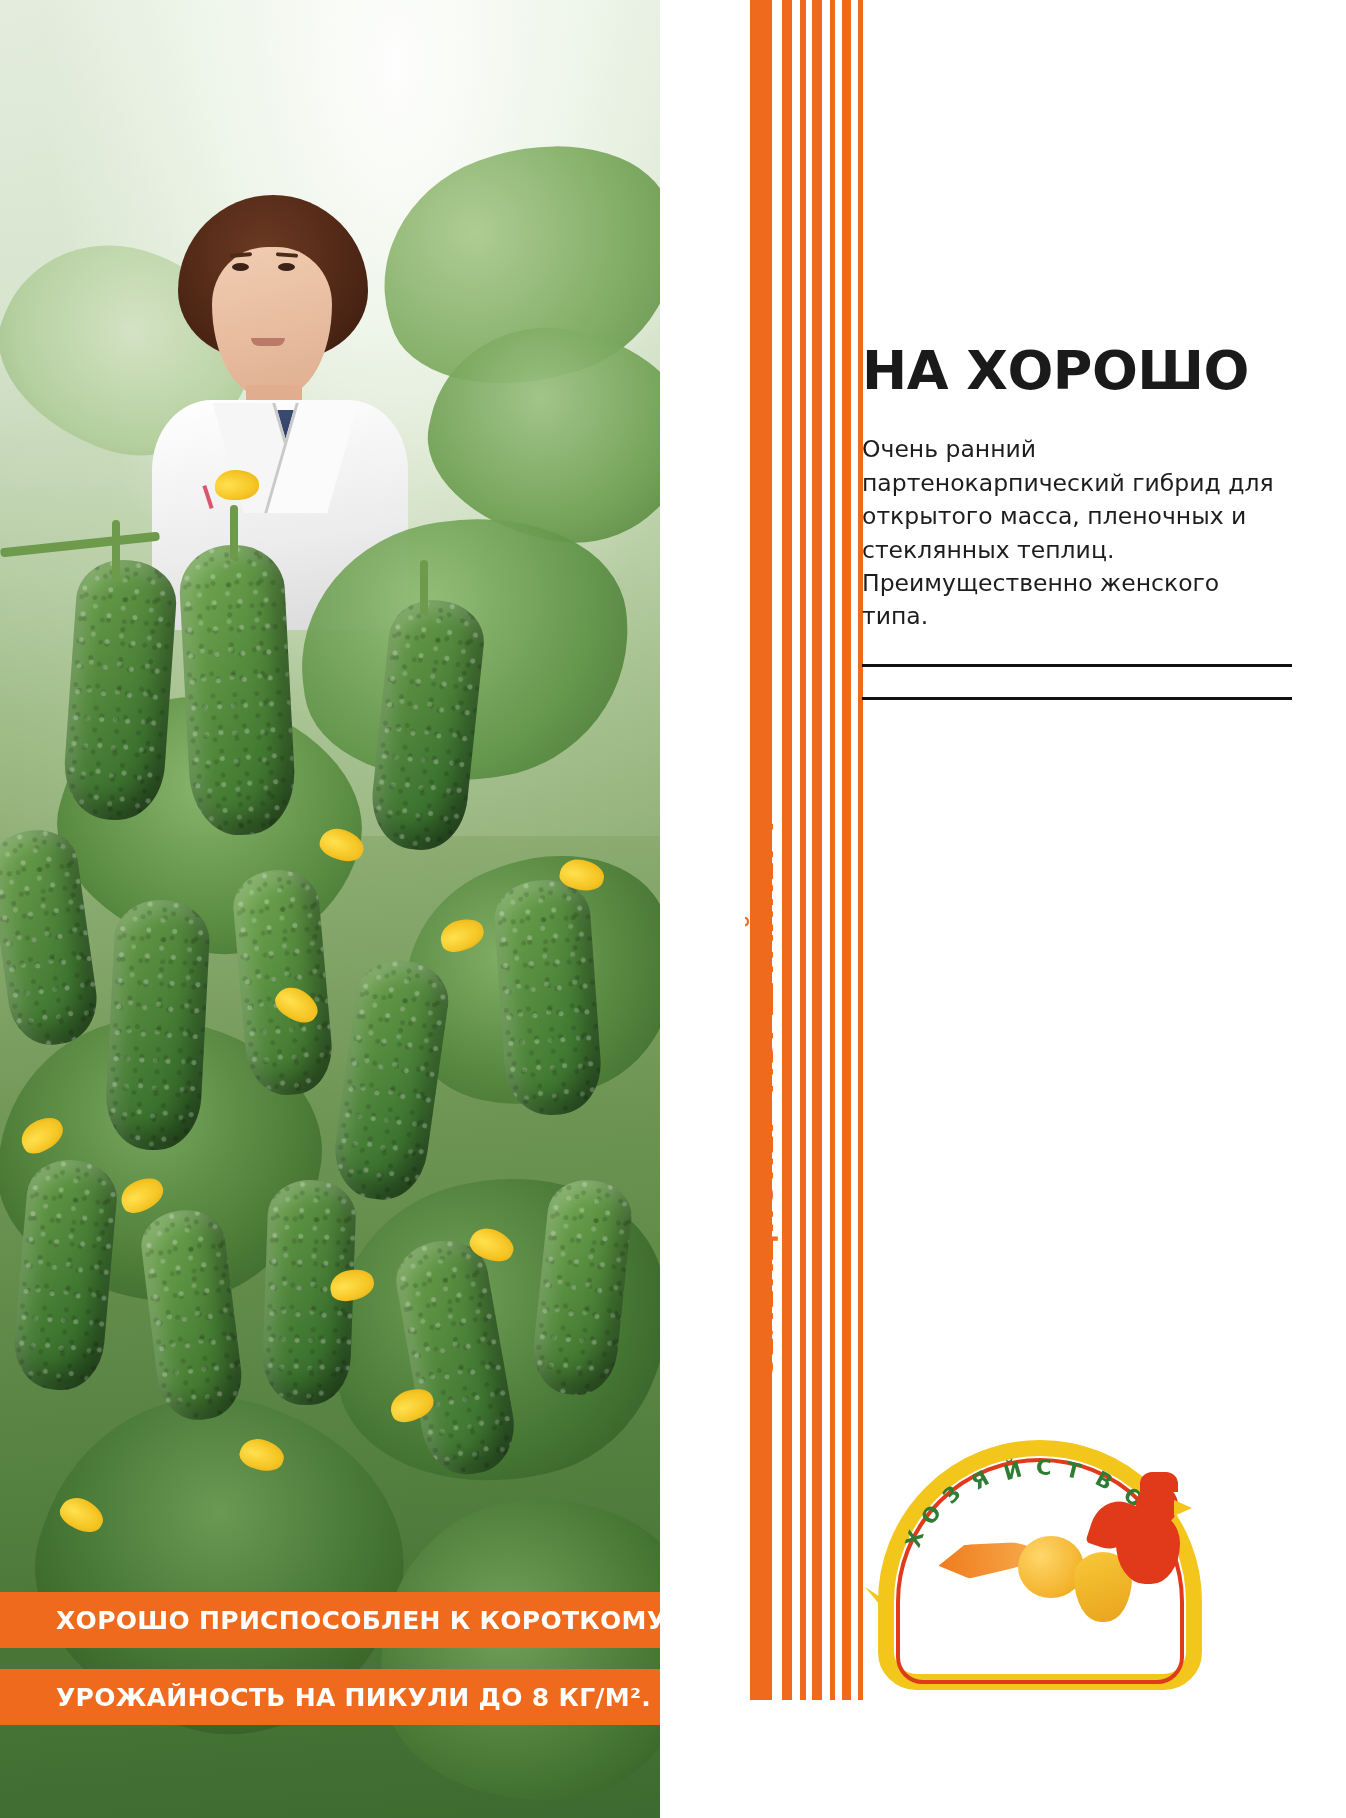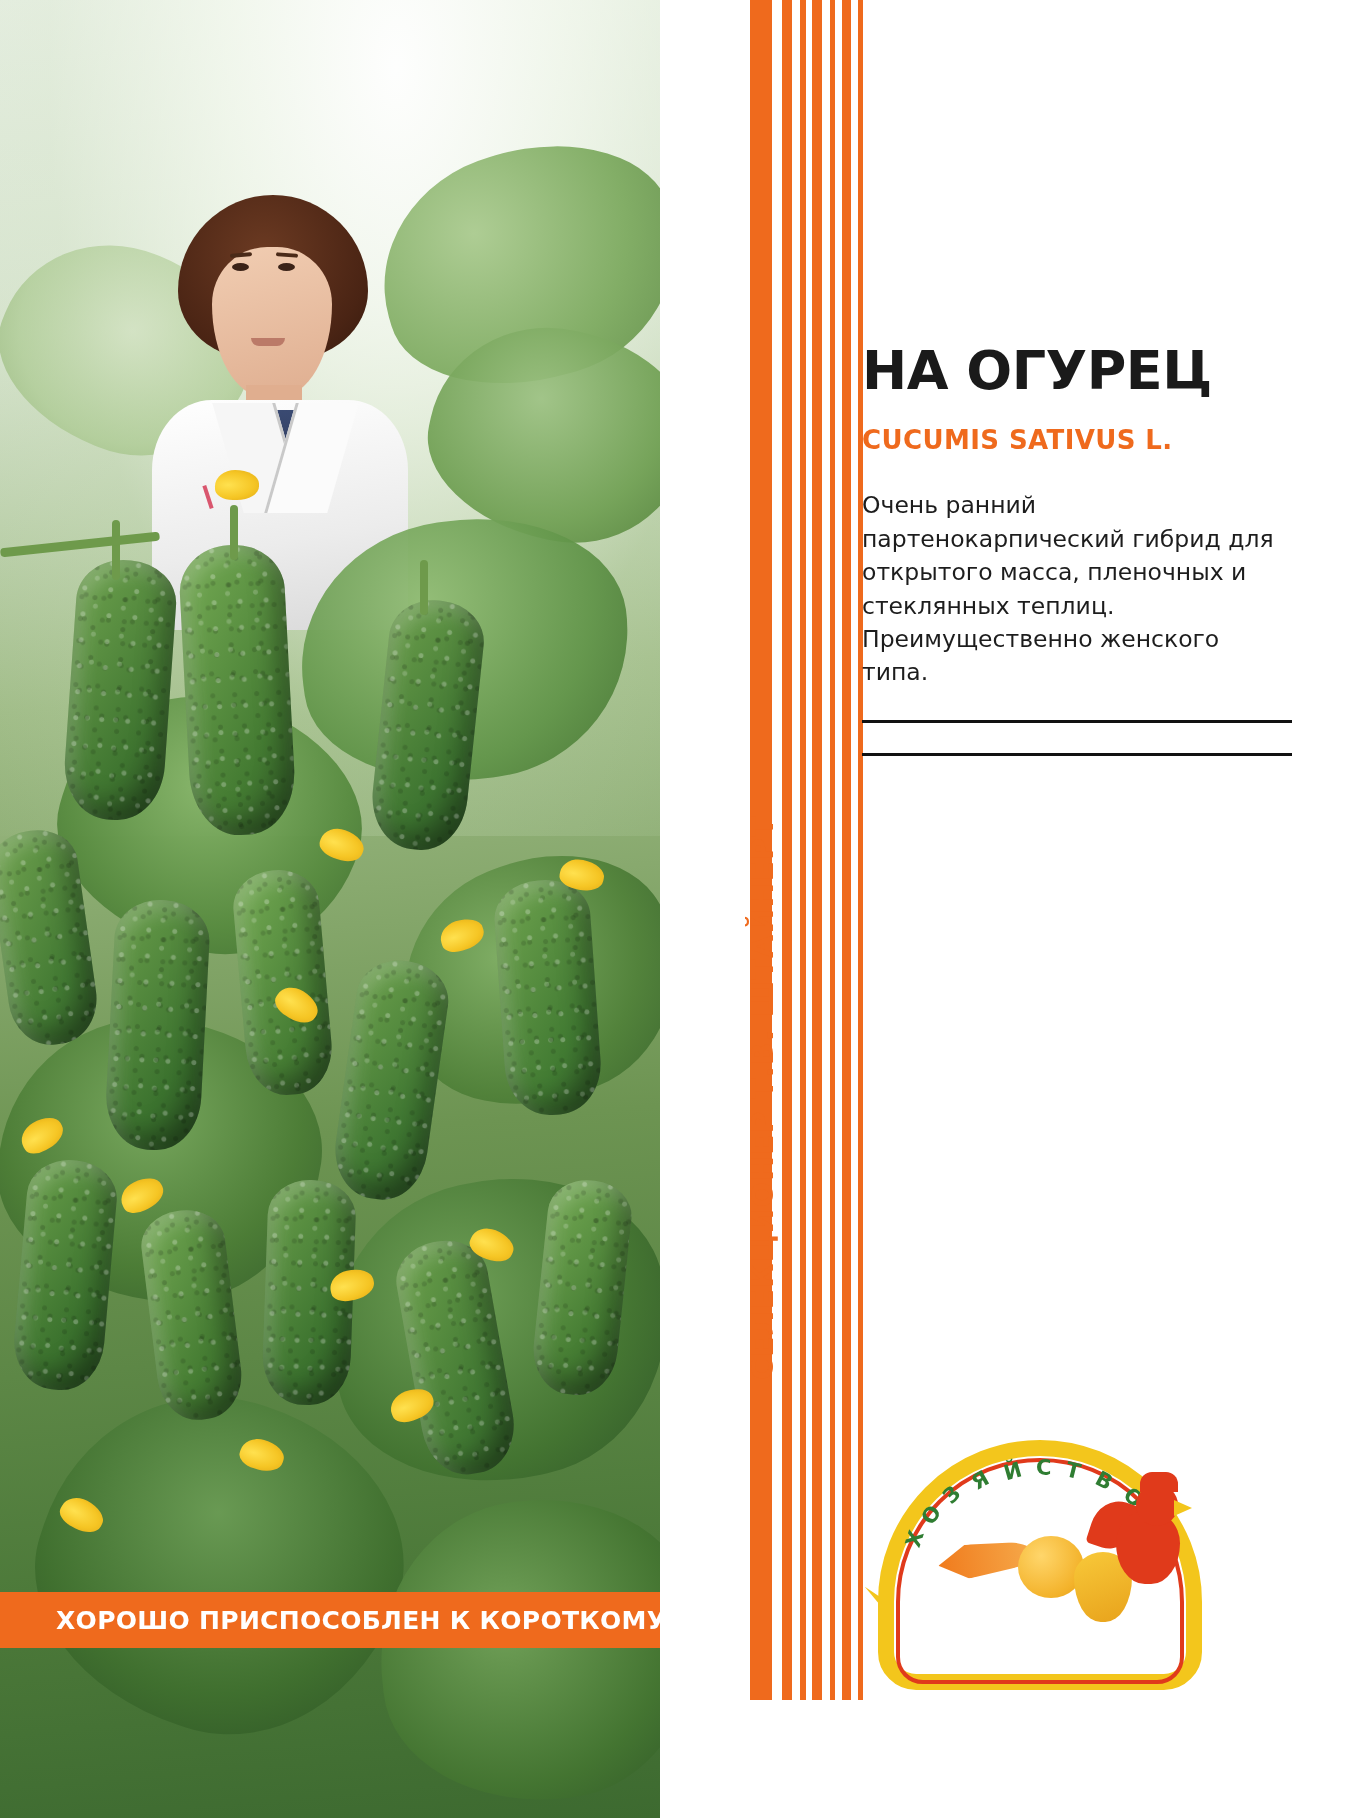--- a/index.html
+++ b/index.html
@@ -389,42 +389,44 @@
     <div class="flower" style="left:60px; top:1500px; transform:rotate(28deg);"></div>
 
     <div class="stem" style="left:112px; top:520px; width:8px; height:60px;"></div>
     <div class="stem" style="left:230px; top:505px; width:8px; height:55px;"></div>
     <div class="stem" style="left:420px; top:560px; width:8px; height:55px;"></div>
     <div class="stem" style="left:0px; top:540px; width:160px; height:9px; transform:rotate(-6deg);"></div>
 
     <div class="banner banner1">
       <span>ХОРОШО ПРИСПОСОБЛЕН К КОРОТКОМУ ДНЮ!</span>
     </div>
+    <div class="banner banner2">
+      <span>УРОЖАЙНОСТЬ НА ПИКУЛИ ДО 8 КГ/М².</span>
+    </div>
   </div>
 
   <div class="stripes">
     <i style="left:0px;   width:22px;"></i>
     <i style="left:32px;  width:10px;"></i>
     <i style="left:50px;  width:6px;"></i>
     <i style="left:62px;  width:10px;"></i>
     <i style="left:80px;  width:5px;"></i>
     <i style="left:92px;  width:9px;"></i>
     <i style="left:108px; width:5px;"></i>
   </div>
 
   <div class="breeder">СЕЛЕКЦИОНЕР Т.В. ШТАЙНЕРТ</div>
 
   <div class="content">
     <h1 class="title">
       <br>
-      <span>НА ОГУРЕЦ</span>
+      <span>НА ХОРОШО</span>
     </h1>
 
 
-    <div class="latin">CUCUMIS SATIVUS L.</div>
 
     <p class="para">Очень ранний партенокарпический гибрид для открытого масса, пленочных и стеклянных теплиц. Преимущественно женского типа.</p>
     <hr class="rule">
 
     <hr class="rule">
 
   </div>
 
   <div class="logo">
     <div class="burst">

